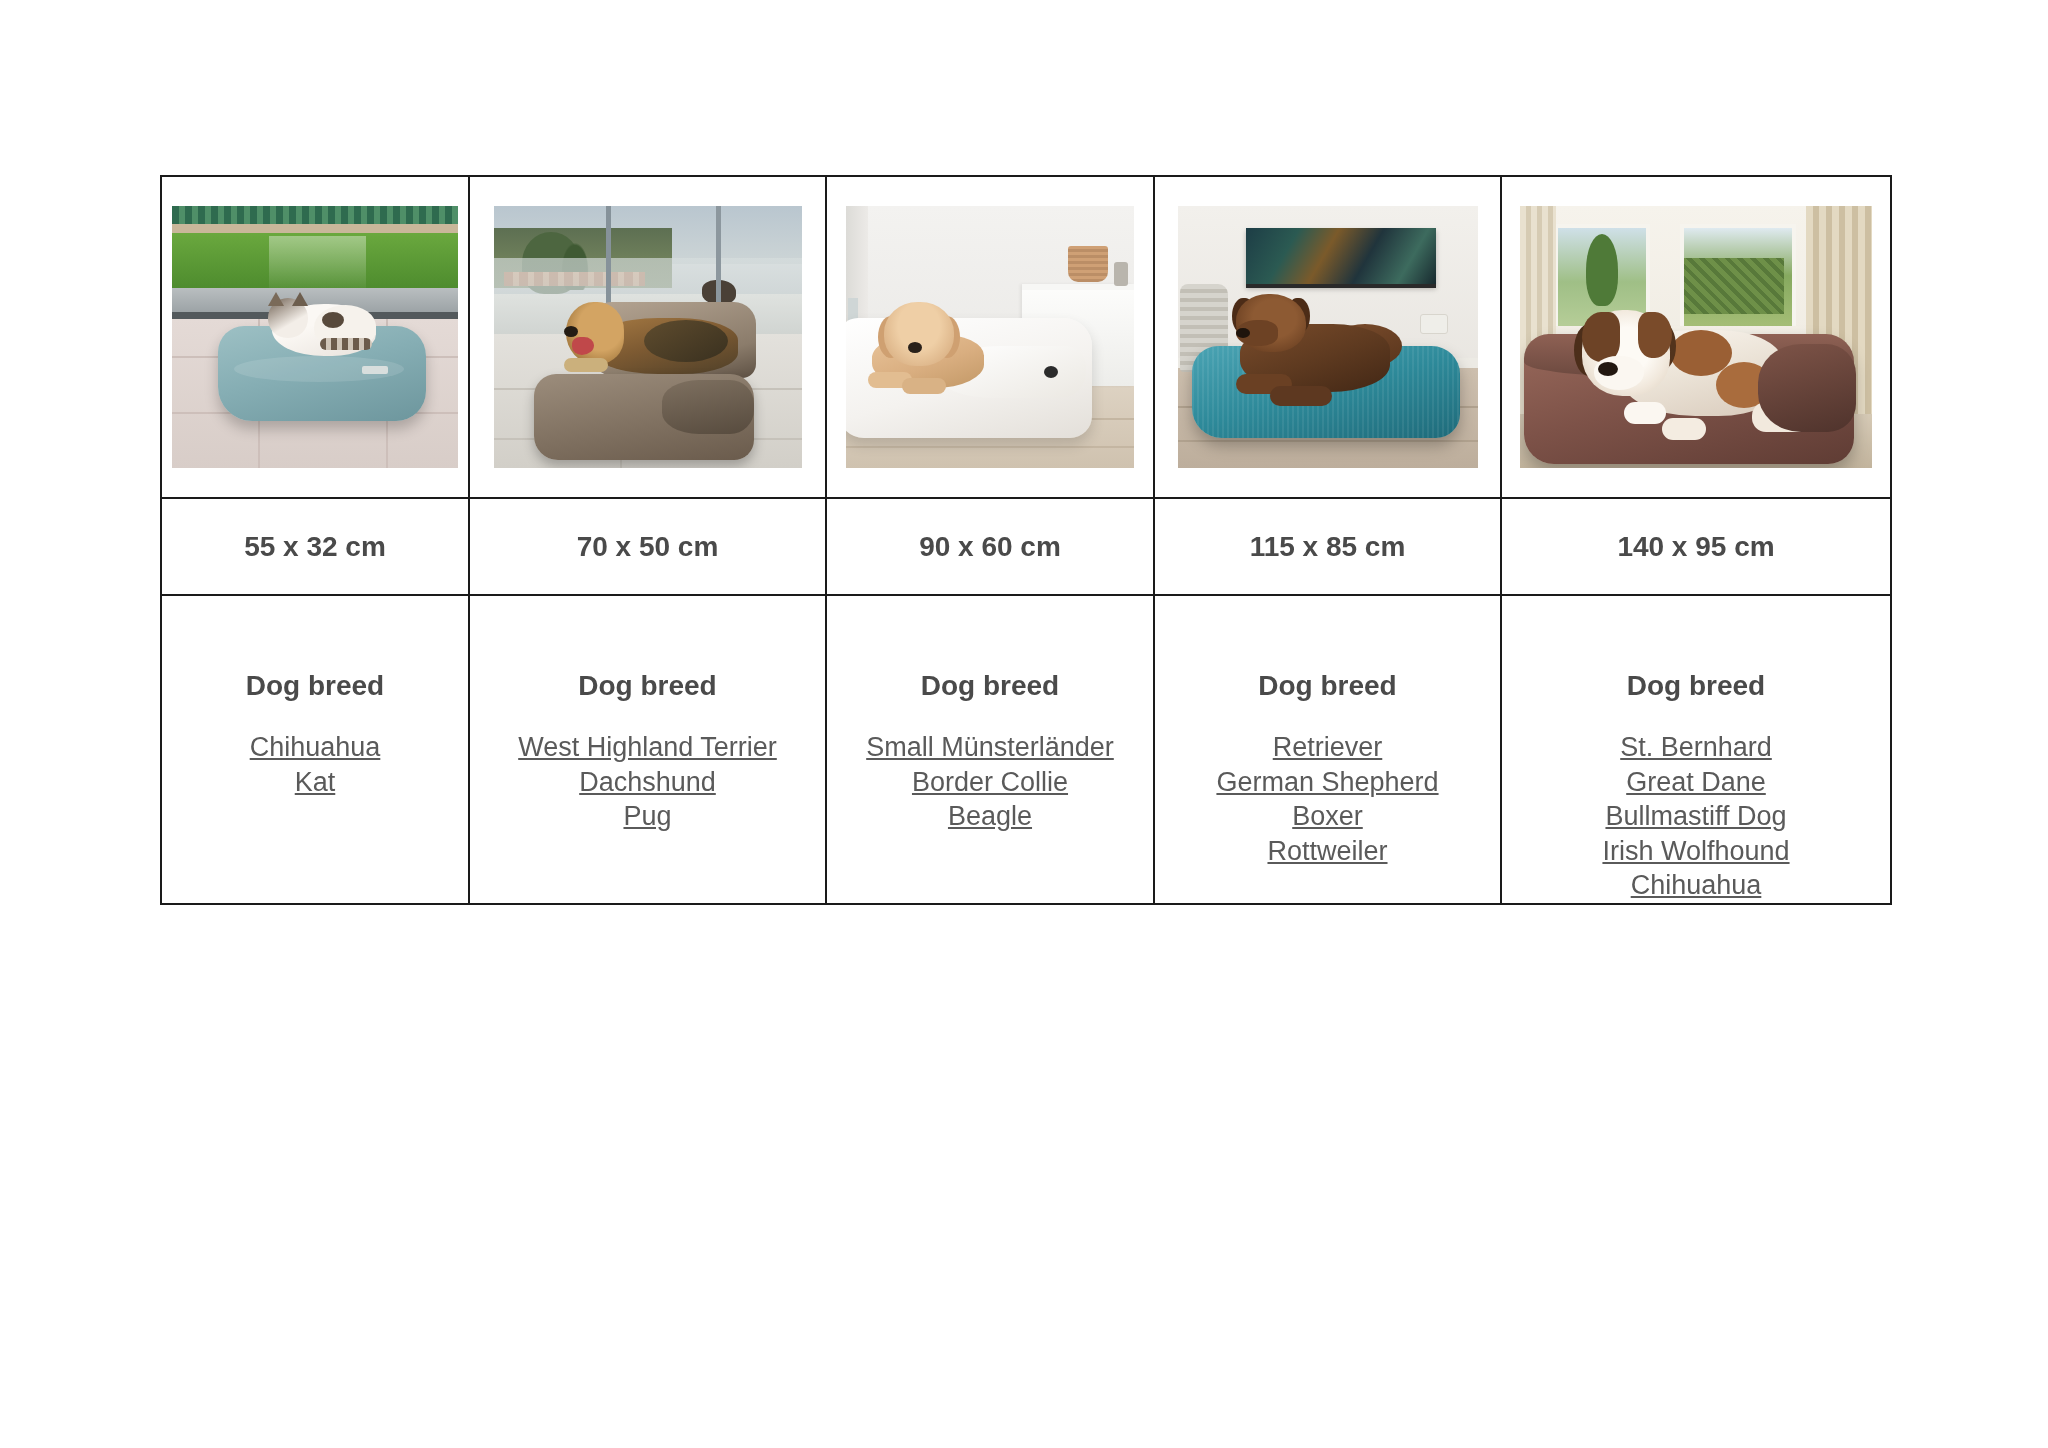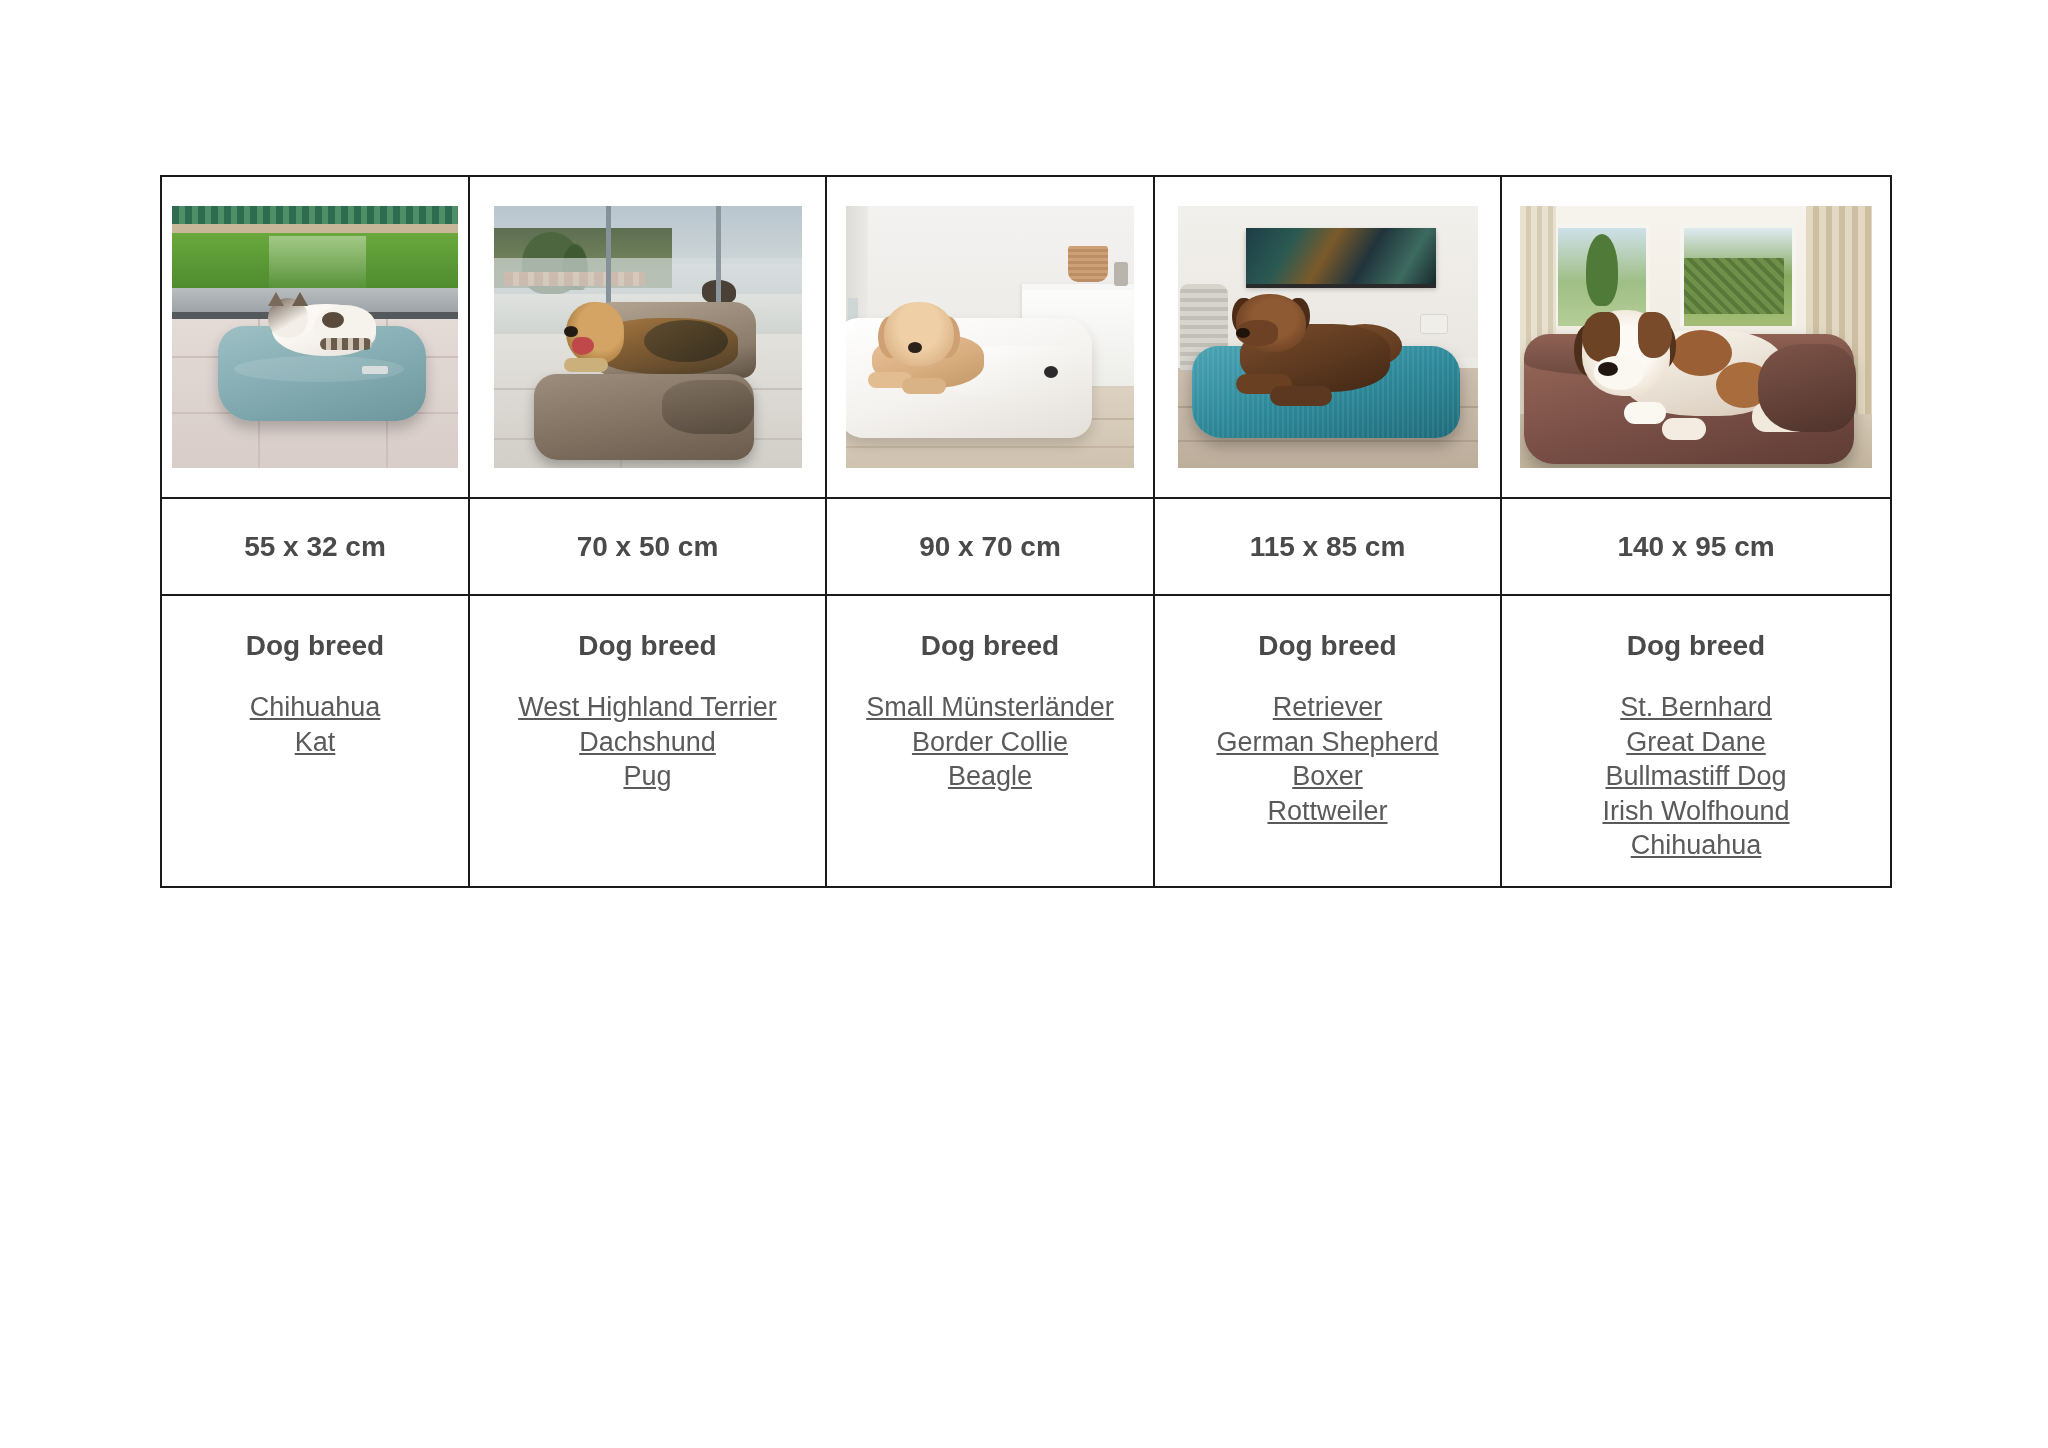--- a/index.html
+++ b/index.html
@@ -346,20 +346,21 @@
     line-height: 1;
   }
 
   
   .row-breed td {
     height: 290px;
     vertical-align: top;
   }
   .breed-cell {
     padding-top: 36px;
+    margin-top: 40px;
   }
   .breed-title {
     color: #4a4a4a;
     font-weight: bold;
     font-size: 28px;
     line-height: 1;
     margin-bottom: 30px;
   }
   .breed-list {
     color: #5a5a5a;
@@ -535,21 +536,21 @@
       </tr>
 
       <tr class="row-dim">
         <td>
           <div class="dim-label">55 x 32 cm</div>
         </td>
         <td>
           <div class="dim-label">70 x 50 cm</div>
         </td>
         <td>
-          <div class="dim-label">90 x 70 cm</div>
+          <div class="dim-label">90 x 60 cm</div>
         </td>
         <td>
           <div class="dim-label">115 x 85 cm</div>
         </td>
         <td>
           <div class="dim-label">140 x 95 cm</div>
         </td>
       </tr>
 
       <tr class="row-breed">

